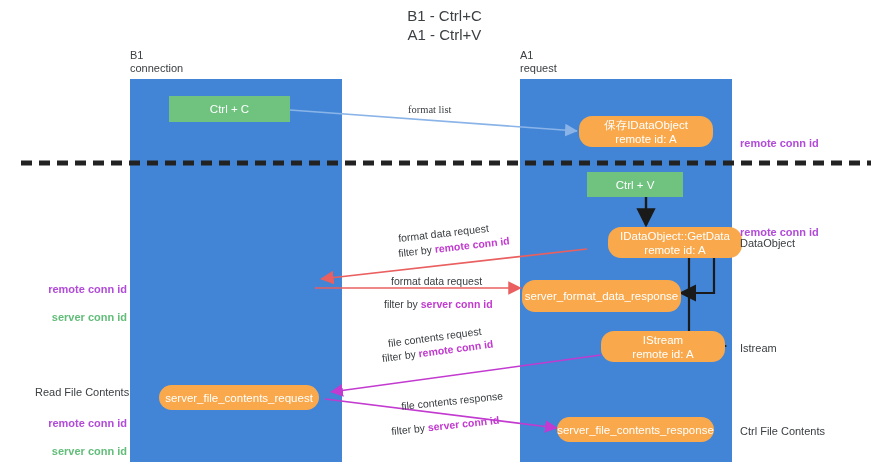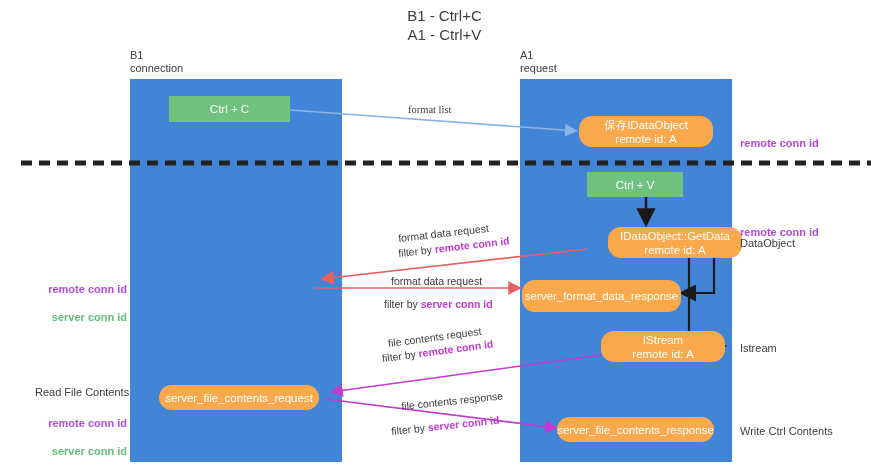--- a/index.html
+++ b/index.html
@@ -160,21 +160,21 @@
   </div>
 
   <div class="abs lbl" style="left:731px;top:211px;">
     <span class="purple">remote conn id</span>
   </div>
 
   <div class="abs lbl" style="left:731px;top:236px;">DataObject</div>
 
   <div class="abs lbl" style="left:731px;top:341px;">Istream</div>
 
-  <div class="abs lbl" style="left:731px;top:424px;">Write Ctrl Contents</div>
+  <div class="abs lbl" style="left:731px;top:424px;">Ctrl File Contents</div>
 
   <div class="abs lbl" style="left:22px;top:268px;text-align:right;width:96px;">
     <span class="purple">remote conn id</span><br>
     <span class="green">server conn id</span>
   </div>
 
   <div class="abs lbl" style="left:26px;top:385px;">Read File Contents</div>
 
   <div class="abs lbl" style="left:22px;top:402px;text-align:right;width:96px;">
     <span class="purple">remote conn id</span><br>

